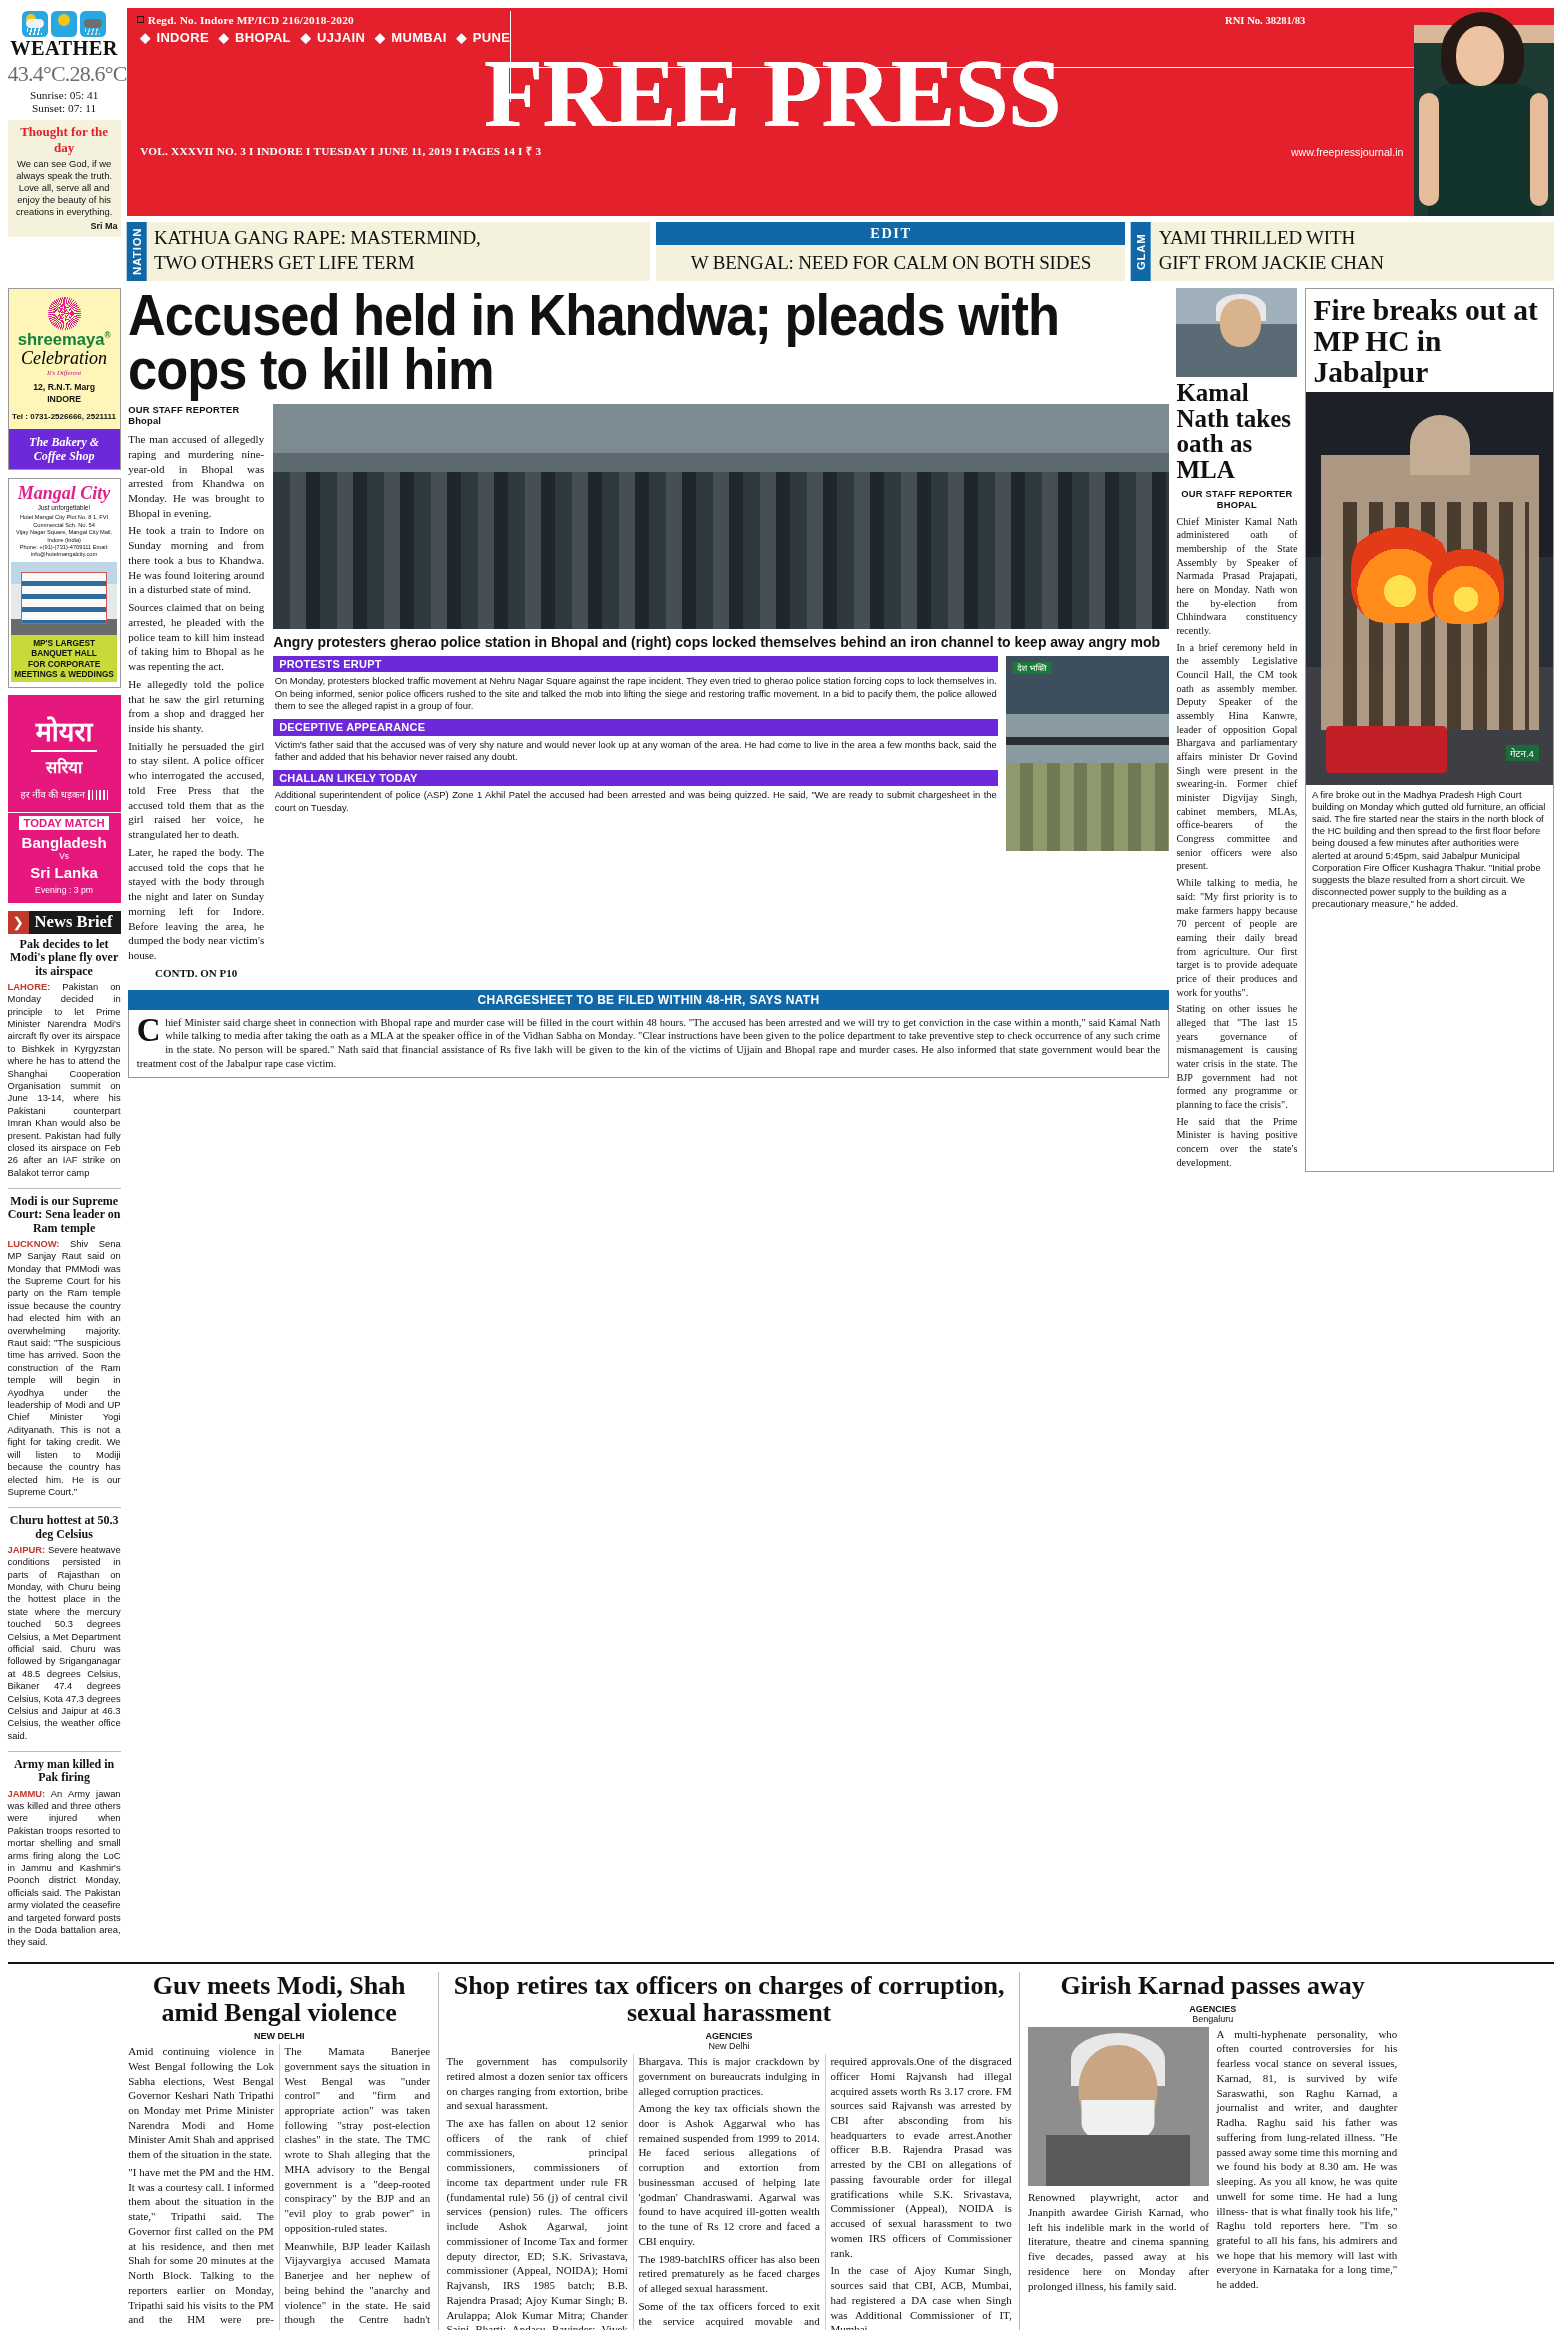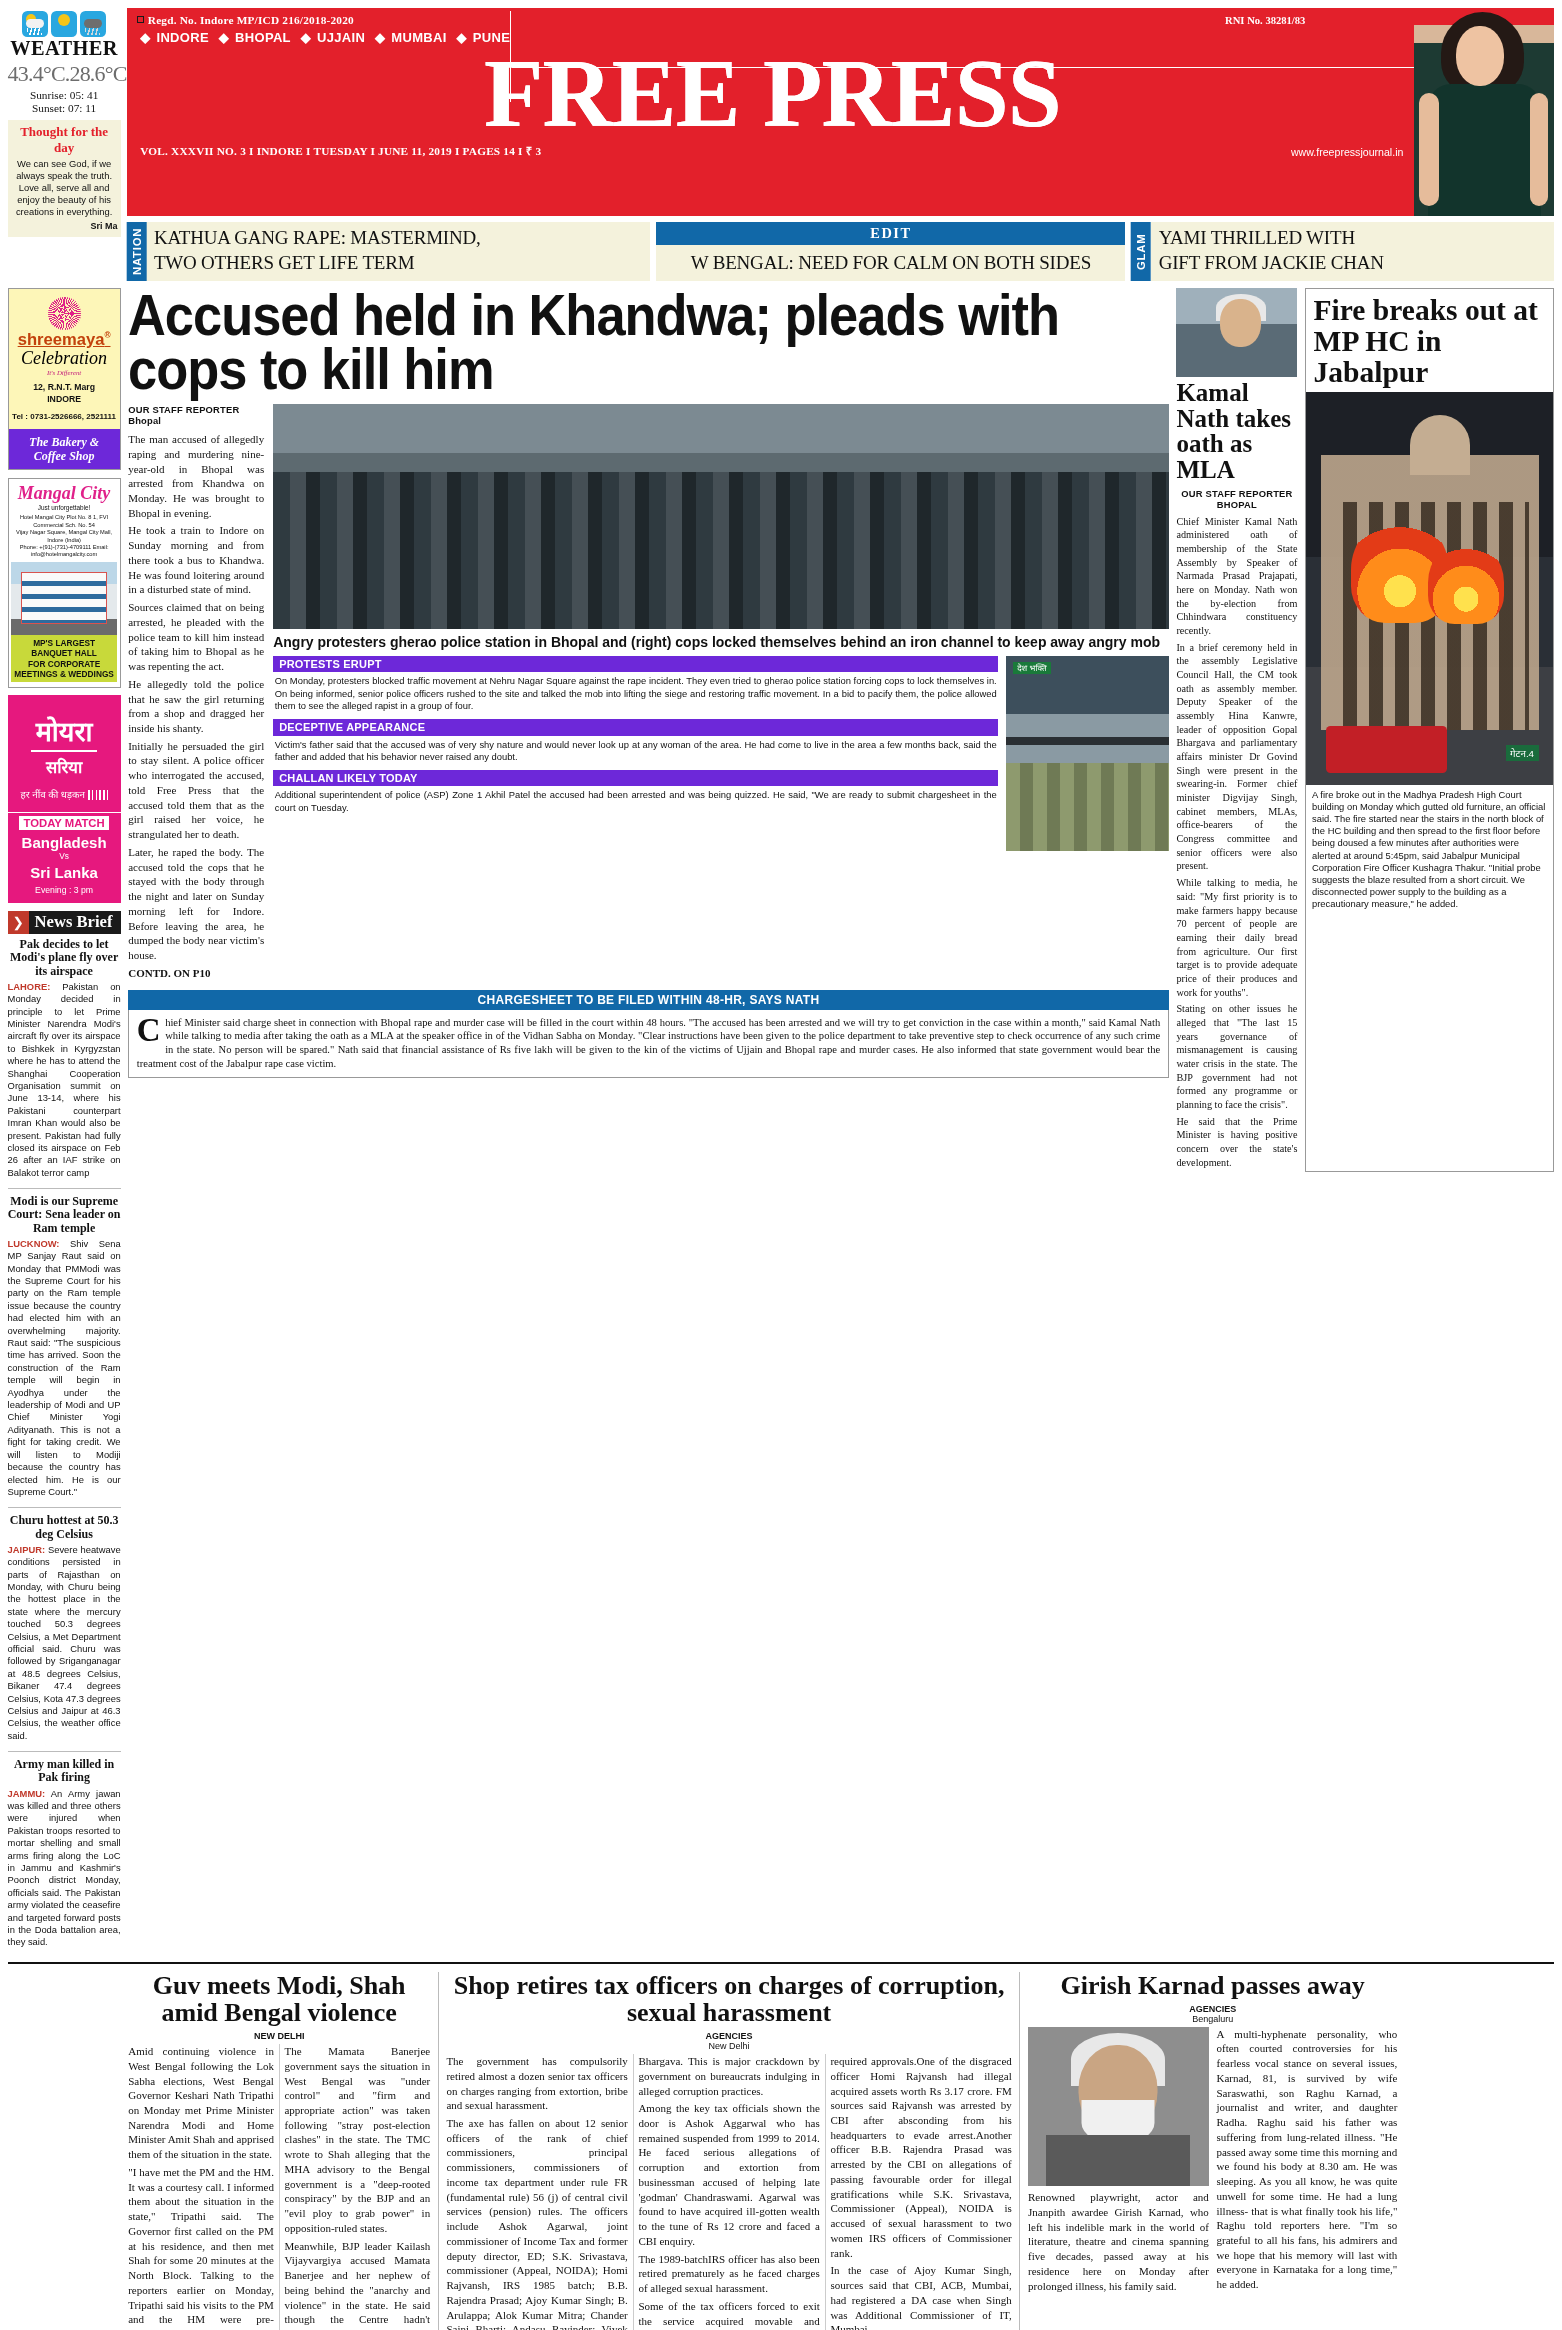--- a/index.html
+++ b/index.html
@@ -70,21 +70,21 @@
 
   
   .main { display: flex; gap: 7.6px; margin-top: 7.6px; }
   .col-ads { width: 113px; flex: none; }
   .col-center { flex: 1; }
   .col-right { width: 378px; flex: none; }
 
   
   .ad { border: 0.8px solid #999; margin-bottom: 7.6px; }
   .ad-shreemaya { background: #fdf6b8; text-align: center; padding: 7.6px 3px 0; position: relative; }
-  .ad-shreemaya .brand { color: #c2410c; font-family: "Liberation Sans", sans-serif; font-weight: bold; font-size: 16.6px; text-decoration: underline; }
+  .ad-shreemaya .brand { color: #15803d; font-family: "Liberation Sans", sans-serif; font-weight: bold; font-size: 16.6px; }
   .ad-shreemaya .brand sup { font-size: 8.3px; }
   .ad-shreemaya .cel { color: #000000; font-family: "Liberation Serif", serif; font-style: italic; font-size: 18px; margin-top:-1.5px;}
   .ad-shreemaya .diff { color: #c2187a; font-size: 6.8px; font-style: italic; }
   .ad-shreemaya .addr { font-family: "Liberation Sans", sans-serif; font-weight: bold; font-size: 8.7px; margin-top: 6px; line-height: 1.35; }
   .ad-shreemaya .bakery { background: #6d28d9; color: #fff; font-family: "Liberation Serif", serif; font-style: italic;
       font-weight: bold; font-size: 12px; padding: 6px 1.5px; margin: 6px -3px 0; line-height: 1.2; }
   .sunburst { width: 33px; height: 33px; border-radius: 50%; margin: 0 auto;
       background: repeating-conic-gradient(#e0218a 0 4deg, #fdf6b8 4deg 8deg); }
 
   .ad-mangal { background: #fff; text-align: center; padding: 4.5px 2.3px; }
@@ -365,21 +365,21 @@
         <div style="width:136px; flex:none;">
           <div class="byline">OUR STAFF REPORTER</div>
           <div class="byline loc" style="margin-bottom:6px;">Bhopal</div>
           <div class="bodytext">
             <p>The man accused of allegedly raping and murdering nine-year-old in Bhopal was arrested from Khandwa on Monday. He was brought to Bhopal in evening.</p>
             <p>He took a train to Indore on Sunday morning and from there took a bus to Khandwa. He was found loitering around in a disturbed state of mind.</p>
             <p>Sources claimed that on being arrested, he pleaded with the police team to kill him instead of taking him to Bhopal as he was repenting the act.</p>
             <p>He allegedly told the police that he saw the girl returning from a shop and dragged her inside his shanty.</p>
             <p>Initially he persuaded the girl to stay silent. A police officer who interrogated the accused, told Free Press that the accused told them that as the girl raised her voice, he strangulated her to death.</p>
             <p>Later, he raped the body. The accused told the cops that he stayed with the body through the night and later on Sunday morning left for Indore. Before leaving the area, he dumped the body near victim's house.</p>
-            <p style="font-weight:bold;text-align:left;">CONTD. ON P10</p>
+            <p style="font-weight:bold;text-align:center;">CONTD. ON P10</p>
           </div>
         </div>
 
         <div style="flex:1;" class="photoblock">
           <div class="photo">
             <div class="khaki"></div>
               <div class="heads"></div>
               <div class="crowd"></div>
           </div>
           <div class="photocap">Angry protesters gherao police station in Bhopal and (right) cops locked themselves behind an iron channel to keep away angry mob</div>

